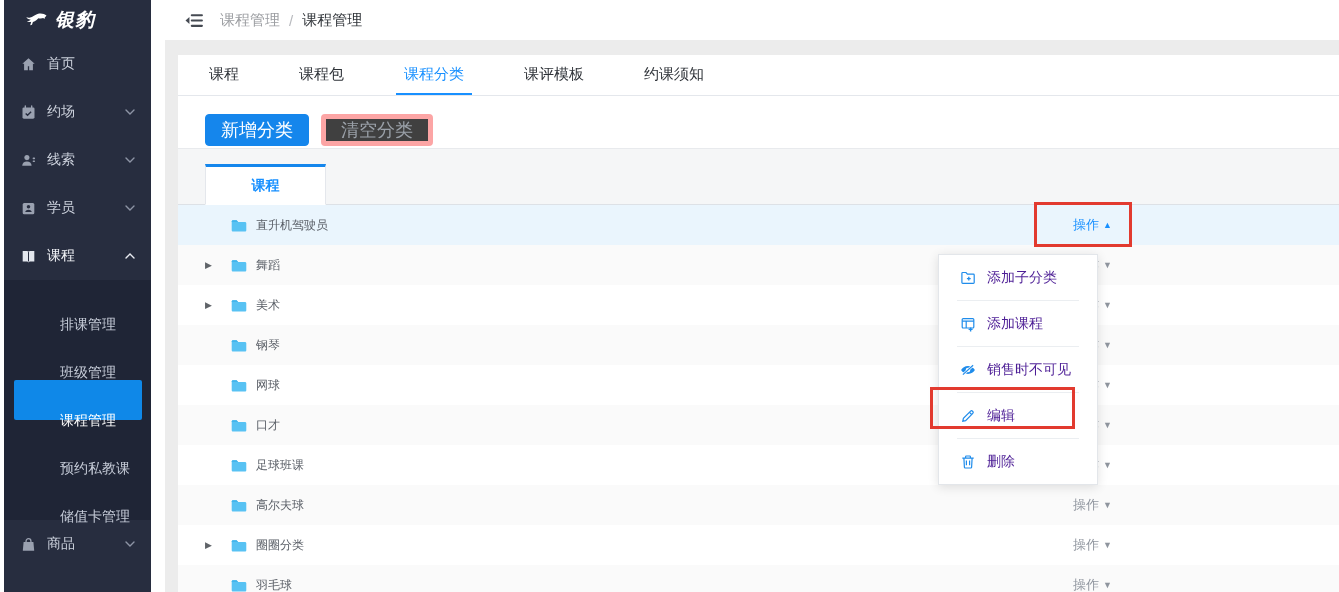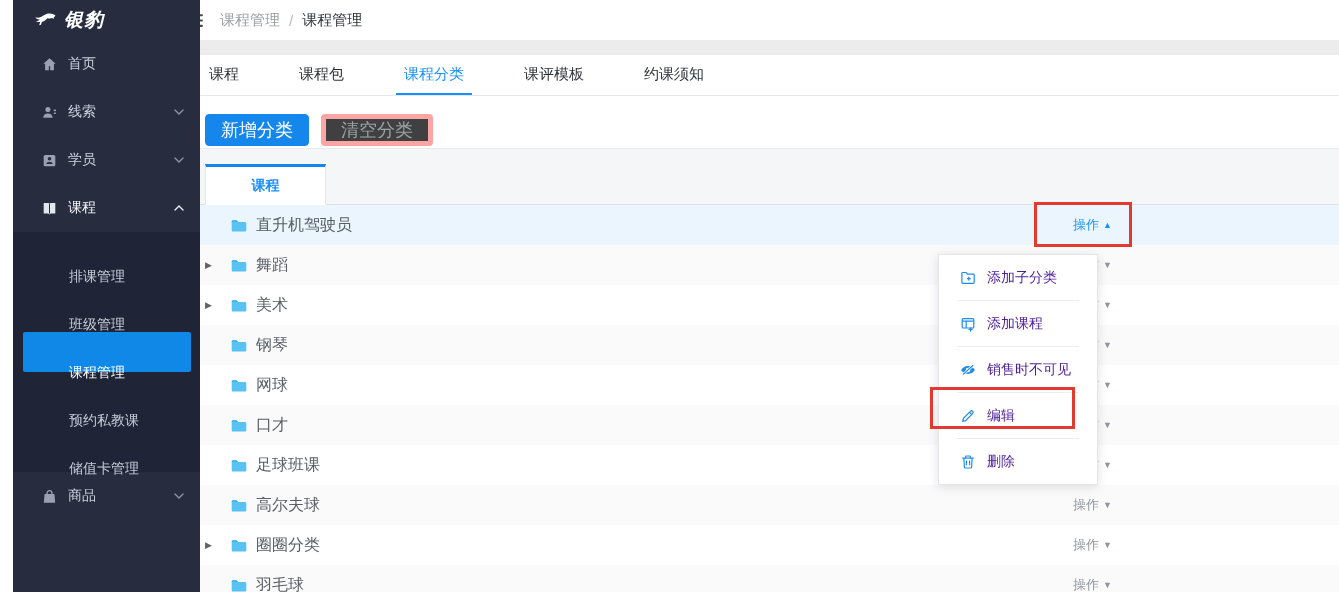--- a/index.html
+++ b/index.html
@@ -3,24 +3,24 @@
 <meta charset="utf-8">
 <style>
   * { margin:0; padding:0; box-sizing:border-box; }
   html,body { width:1339px; height:592px; overflow:hidden; }
   body { position:relative; font-family:"Liberation Sans","DejaVu Sans",sans-serif; background:#fff; }
 
   
   .page-bg { position:absolute; left:165px; top:40px; right:0; bottom:0; background:#ececec; }
 
   
-  .sidebar { position:absolute; left:13px; top:0; width:187px; height:592px; background:#272d3f; z-index:10; }
+  .sidebar { position:absolute; left:4px; top:0; width:147px; height:592px; background:#272d3f; z-index:10; }
   .logo { height:40px; display:flex; align-items:center; padding-left:22px; gap:7px; }
   .logo-text { color:#fff; font-size:19px; font-weight:bold; font-style:italic; letter-spacing:1px; }
-  .nav-item { height:48px; display:flex; align-items:center; padding:0 16px 0 28px; color:#ccd1dc; font-size:14px; cursor:pointer; }
+  .nav-item { height:48px; display:flex; align-items:center; padding:0 16px 0 16px; color:#ccd1dc; font-size:14px; cursor:pointer; }
   .nav-item .nicon { width:16px; height:16px; margin-right:11px; color:#9aa1b0; display:flex; align-items:center; justify-content:center; }
   .nav-item .chev { margin-left:auto; display:flex; align-items:center; }
   .nav-item.expanded { color:#f2f4f8; }
   .nav-item.expanded .nicon { color:#e3e7ee; }
   .submenu { background:#1f2536; }
   .sub-item { height:48px; display:flex; align-items:center; padding-left:56px; color:#c6ccd8; font-size:14px; cursor:pointer; position:relative; }
   .sub-item.active { color:#fff; }
   .sub-item.active::before { content:""; position:absolute; left:10px; right:9px; top:4px; bottom:4px; background:#0f88e8; border-radius:2px; z-index:0; }
   .sub-item span { position:relative; z-index:1;margin-top:41px; }
 
@@ -46,21 +46,21 @@
   .strip { position:absolute; left:0; right:0; top:93px; height:57px; background:#f5f6f7; border-top:1px solid #e8eaed; border-bottom:1px solid #dde1e6; }
   .strip-tab { position:absolute; left:27px; bottom:-1px; width:121px; height:41px; background:#fff; border:1px solid #e4e7ec; border-bottom:1px solid #fff; border-top:3px solid #1586ec; display:flex; align-items:center; justify-content:center; color:#1890ff; font-size:14px; font-weight:bold; cursor:pointer; }
 
   .rows { position:absolute; left:0; right:0; top:150px; }
   .row { height:40px; display:flex; align-items:center; position:relative; padding-left:27px; background:#fff; cursor:default; }
   .row.stripe { background:#fafafa; }
   .row.selected { background:#eaf5fd; }
   .caret { width:14px; font-size:9px; color:#5f6368; flex:0 0 14px; margin-right:11px; cursor:pointer; }
   .caret.hidden { visibility:hidden; }
   .folder { width:17px; margin-right:9px; display:flex; align-items:center; }
-  .rlabel { font-size:16px; color:#595e66; }
+  .rlabel { font-size:12px; color:#595e66; }
   .action { position:absolute; right:227px; display:flex; align-items:center; gap:4px; cursor:pointer; color:#8f959e; font-size:13px; }
   .action .acaret { font-size:9px; }
   .action.open { color:#1890ff; }
 
   
   .menu { position:absolute; left:938px; top:254px; width:160px; background:#fff; border:1px solid #e3e6ea; box-shadow:0 2px 10px rgba(0,0,0,.12); z-index:50; }
   .menu-item { height:45px; display:flex; align-items:center; padding-left:21px; gap:11px; cursor:pointer; }
   .mi-label { font-size:14px; color:#4c1d95; }
   .mi-icon { width:16px; height:16px; display:flex; align-items:center; justify-content:center; }
   .menu-div { height:1px; background:#ebeef1; margin:0 18px; }
@@ -86,20 +86,35 @@
   </div>
   <nav id="nav-top">
       <div class="nav-item">
     <span class="nicon">
           <svg viewBox="0 0 16 16" width="15" height="15" fill="currentColor">
             <path d="M8 1.4 1.4 7.2h1.9V14h4V9.9h1.4V14h4V7.2h1.9z"></path>
           </svg>
         </span>
     <span class="nlabel">首页</span>
 
+  </div>
+      <div class="nav-item">
+    <span class="nicon">
+          <svg viewBox="0 0 16 16" width="15" height="15">
+            <rect x="1.6" y="2.6" width="12.8" height="12" rx="1.5" fill="currentColor"></rect>
+            <path fill="none" stroke="currentColor" stroke-width="1.5" stroke-linecap="round" d="M4.6 1v2.4M11.4 1v2.4"></path>
+            <path fill="none" stroke="#272d3f" stroke-width="1.5" d="m5 9 2 2 3.8-3.8"></path>
+          </svg>
+        </span>
+    <span class="nlabel">约场</span>
+    <span class="chev">
+          <svg viewBox="0 0 10 6" width="10" height="6" fill="none" stroke="#8d94a5" stroke-width="1.4" stroke-linecap="round">
+            <path d="m1 1 4 4 4-4"></path>
+          </svg>
+        </span>
   </div>
       <div class="nav-item">
     <span class="nicon">
           <svg viewBox="0 0 16 16" width="15" height="15" fill="currentColor">
             <circle cx="6.3" cy="4.9" r="2.7"></circle>
             <path d="M1.3 13.6c0-2.9 2.2-4.5 5-4.5s5 1.6 5 4.5z"></path>
             <rect x="12.4" y="4.9" width="2.6" height="1.7" rx=".8"></rect>
             <rect x="12.4" y="8" width="2.6" height="1.7" rx=".8"></rect>
           </svg>
         </span>

